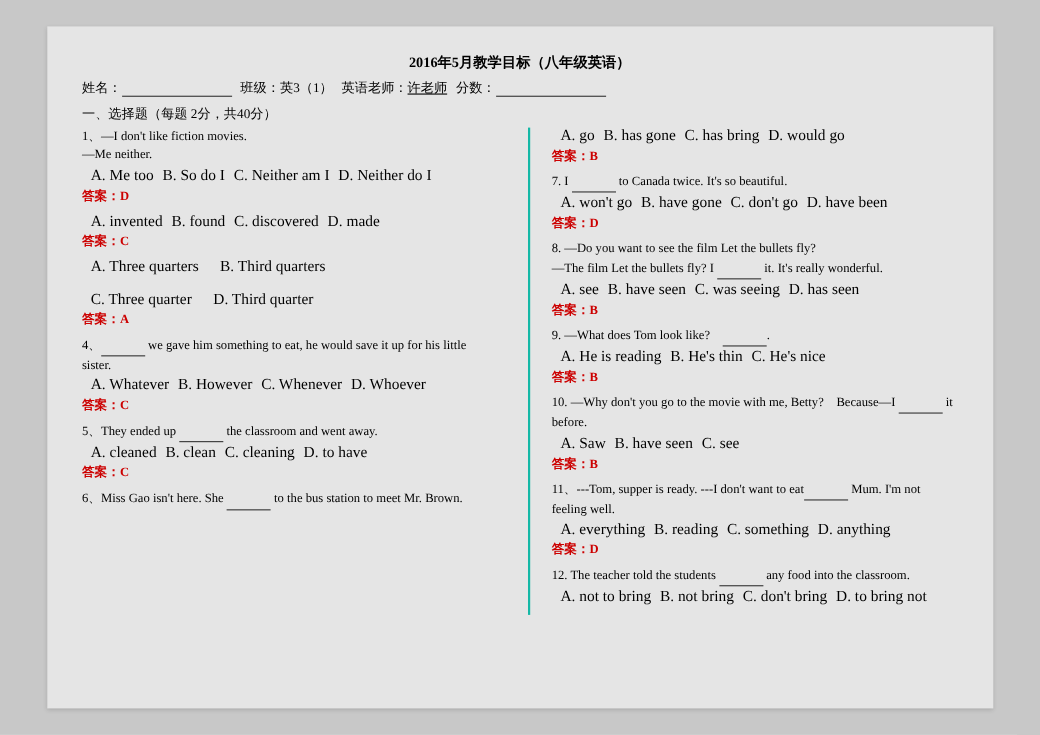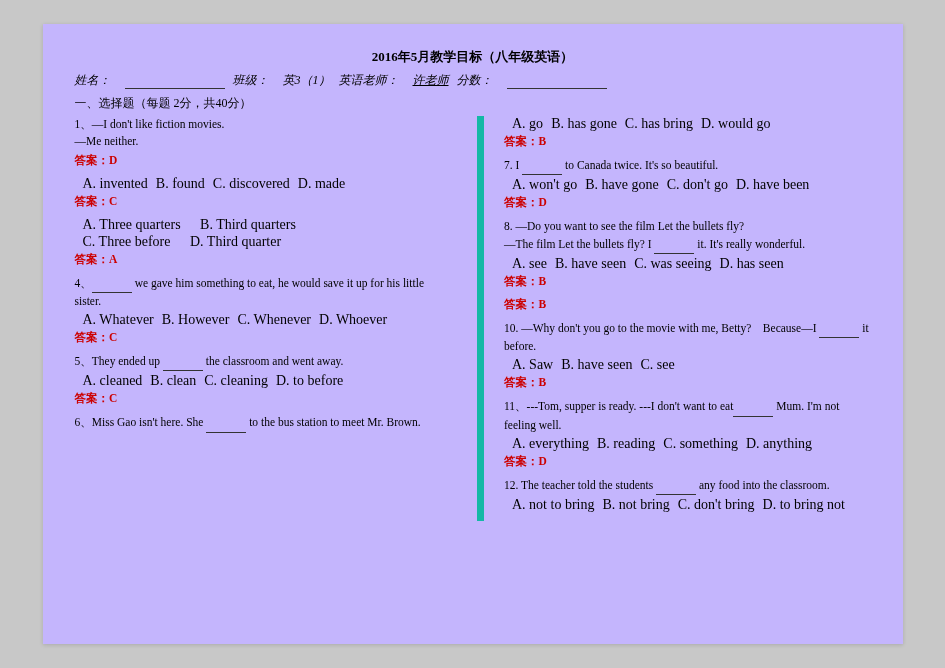--- a/index.html
+++ b/index.html
@@ -6,21 +6,21 @@
     body {
       background: #c8c8c8;
       display: flex;
       justify-content: center;
       align-items: center;
       min-height: 668px;
       font-family: "SimSun", "宋体", serif;
       font-size: 12px;
     }
     .page {
-      background: #c4b5fd;
+      background: #e5e5e5;
       width: 860px;
       min-height: 620px;
       padding: 24px 32px 24px 32px;
       box-shadow: 0 1px 4px rgba(0,0,0,0.15);
       display: flex;
       flex-direction: column;
       gap: 0;
     }
     .title {
       text-align: center;
@@ -31,43 +31,42 @@
     .header-row {
       display: flex;
       gap: 8px;
       font-size: 12px;
       margin-bottom: 4px;
       align-items: center;
       flex-wrap: wrap;
     }
     .header-row .field {
       display: flex;
-      align-items: flex-end;
-      gap: 14px;
-      font-style: italic;
+      align-items: flex-start;
+      gap: 0;
     }
     .underline-long {
       border-bottom: 1px solid #333;
       min-width: 100px;
       display: inline-block;
     }
     .section-title {
       font-size: 12px;
       font-weight: normal;
       margin-bottom: 4px;
       margin-top: 2px;
     }
     .two-col {
       display: flex;
       gap: 0;
     }
     .col-left {
       flex: 1;
       padding-right: 36px;
-      border-right: 7px solid #14b8a6;
+      border-right: 2px solid #14b8a6;
     }
     .col-right {
       flex: 1;
       padding-left: 20px;
     }
     .question-block {
       margin-bottom: 8px;
     }
     .question-text {
       font-size: 11.5px;
@@ -125,45 +124,51 @@
 
   <div class="two-col">
 
     <div class="col-left">
 
       <div class="question-block">
         <div class="question-text">
           <span>1、—I don't like fiction movies.</span><br>
           <span>—Me neither.</span>
         </div>
+        <div class="options-row">
+          <span class="option">A. Me too</span>
+          <span class="option">B. So do I</span>
+          <span class="option">C. Neither am I</span>
+          <span class="option">D. Neither do I</span>
+        </div>
         <div class="answer-line">
           <span class="answer">答案：D</span>
         </div>
       </div>
 
       <div class="question-block">
         <div class="options-row">
           <span class="option">A. invented</span>
           <span class="option">B. found</span>
           <span class="option">C. discovered</span>
           <span class="option">D. made</span>
         </div>
         <div class="answer-line">
           <span class="answer">答案：C</span>
         </div>
       </div>
 
       <div class="question-block">
-        <div class="options-row" style="display:flex;flex-direction:row;gap:1px;">
+        <div class="options-row" style="display:flex;flex-direction:row;gap:14px;">
           <div>
             <span class="option" style="margin-right:16px;">A. Three quarters</span>
             <span class="option">B. Third quarters</span>
           </div>
           <div>
-            <span class="option" style="margin-right:16px;">C. Three before</span>
+            <span class="option" style="margin-right:16px;">C. Three quarter</span>
             <span class="option">D. Third quarter</span>
           </div>
         </div>
         <div class="answer-line">
           <span class="answer">答案：A</span>
         </div>
       </div>
 
       <div class="question-block">
         <div class="question-text">
@@ -181,21 +186,21 @@
       </div>
 
       <div class="question-block">
         <div class="question-text">
           5、They ended up <span style="border-bottom:1px solid #333;display:inline-block;min-width:40px;">&nbsp;</span> the classroom and went away.
         </div>
         <div class="options-row">
           <span class="option">A. cleaned</span>
           <span class="option">B. clean</span>
           <span class="option">C. cleaning</span>
-          <span class="option">D. to before</span>
+          <span class="option">D. to have</span>
         </div>
         <div class="answer-line">
           <span class="answer">答案：C</span>
         </div>
       </div>
 
       <div class="question-block">
         <div class="question-text">
           6、Miss Gao isn't here. She <span style="border-bottom:1px solid #333;display:inline-block;min-width:40px;">&nbsp;</span> to the bus station to meet Mr. Brown.
         </div>
@@ -242,20 +247,28 @@
           <span class="option">B. have seen</span>
           <span class="option">C. was seeing</span>
           <span class="option">D. has seen</span>
         </div>
         <div class="answer-line">
           <span class="answer">答案：B</span>
         </div>
       </div>
 
       <div class="question-block">
+        <div class="question-text">
+          9. —What does Tom look like? &nbsp;&nbsp; <span style="border-bottom:1px solid #333;display:inline-block;min-width:40px;">&nbsp;</span>.
+        </div>
+        <div class="options-row">
+          <span class="option">A. He is reading</span>
+          <span class="option">B. He's thin</span>
+          <span class="option">C. He's nice</span>
+        </div>
         <div class="answer-line">
           <span class="answer">答案：B</span>
         </div>
       </div>
 
       <div class="question-block">
         <div class="question-text">
           10. —Why don't you go to the movie with me, Betty? &nbsp;&nbsp; Because—I <span style="border-bottom:1px solid #333;display:inline-block;min-width:40px;">&nbsp;</span> it before.
         </div>
         <div class="options-row">

